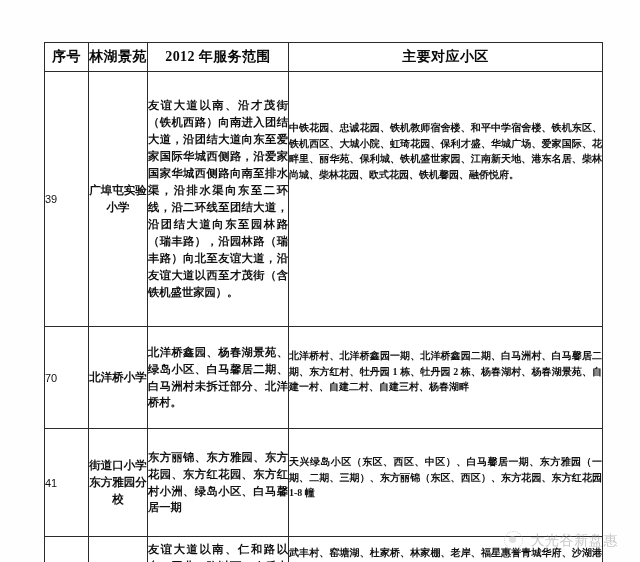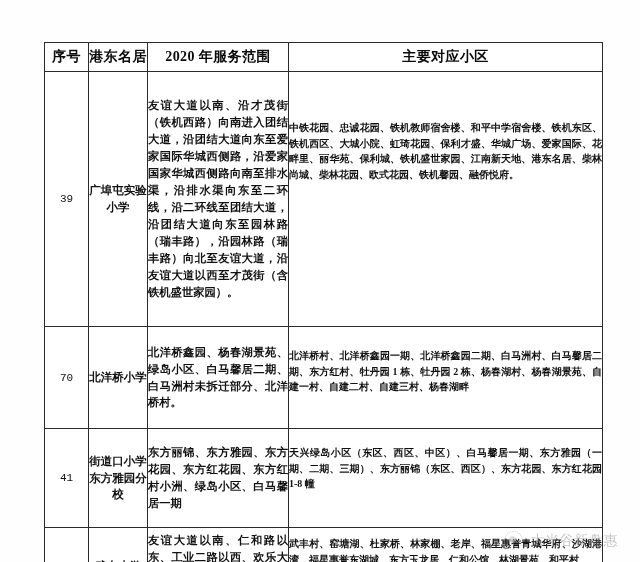--- a/index.html
+++ b/index.html
@@ -54,24 +54,24 @@
 
   thead th {
     height: 28px;
     font-weight: bold;
     font-size: 14px;
     color: #0a0a0a;
     letter-spacing: 0.4px;
   }
 
   td.cell-no {
-    text-align: center;
+    text-align: left;
     font-size: 11px;
     color: #111;
-    font-family: Liberation Mono, monospace;
+    font-family: Liberation Sans, sans-serif;
   }
 
   td.cell-school {
     text-align: center;
     font-size: 11.5px;
     line-height: 1.45;
     color: #111;
     padding: 3px 4px 3px 5px;
     font-weight: bold;
   }
@@ -102,21 +102,21 @@
   tr.r41 td { height: 82px;  }
   tr.r42 td { height: 68px;  }
 
   tr.r39 td.cell-comm,
   tr.r40 td.cell-comm,
   tr.r41 td.cell-comm,
   tr.r42 td.cell-comm { vertical-align: top; padding-top: 8px; }
 
   tr.r39 td.cell-comm { padding-top: 48px; }
   tr.r40 td.cell-comm { padding-top: 21px; }
-  tr.r41 td.cell-comm { padding-top: 16px; }
+  tr.r41 td.cell-comm { padding-top: 25px; }
   tr.r42 td.cell-comm { padding-top: 8px; }
 
   
   .watermark {
     position: absolute;
     right: 22px;
     bottom: 12px;
     display: flex;
     align-items: center;
     gap: 7px;
@@ -157,22 +157,22 @@
     <table class="schedule">
       <colgroup>
         <col class="c-no">
         <col class="c-school">
         <col class="c-area">
         <col class="c-comm">
       </colgroup>
       <thead>
         <tr>
           <th>序号</th>
-          <th>港东名居</th>
-          <th>2020 年服务范围</th>
+          <th>林湖景苑</th>
+          <th>2012 年服务范围</th>
           <th>主要对应小区</th>
         </tr>
       </thead>
       <tbody>
         <tr class="r39">
           <td class="cell-no">39</td>
           <td class="cell-school">广埠屯实验小学</td>
           <td class="cell-area">友谊大道以南、沿才茂街（铁机西路）向南进入团结大道，沿团结大道向东至爱家国际华城西侧路，沿爱家国家华城西侧路向南至排水渠，沿排水渠向东至二环线，沿二环线至团结大道，沿团结大道向东至园林路（瑞丰路），沿园林路（瑞丰路）向北至友谊大道，沿友谊大道以西至才茂街（含铁机盛世家园）。</td>
           <td class="cell-comm">中铁花园、忠诚花园、铁机教师宿舍楼、和平中学宿舍楼、铁机东区、铁机西区、大城小院、虹琦花园、保利才盛、华城广场、爱家国际、花畔里、丽华苑、保利城、铁机盛世家园、江南新天地、港东名居、柴林尚城、柴林花园、欧式花园、铁机馨园、融侨悦府。</td>
         </tr>

